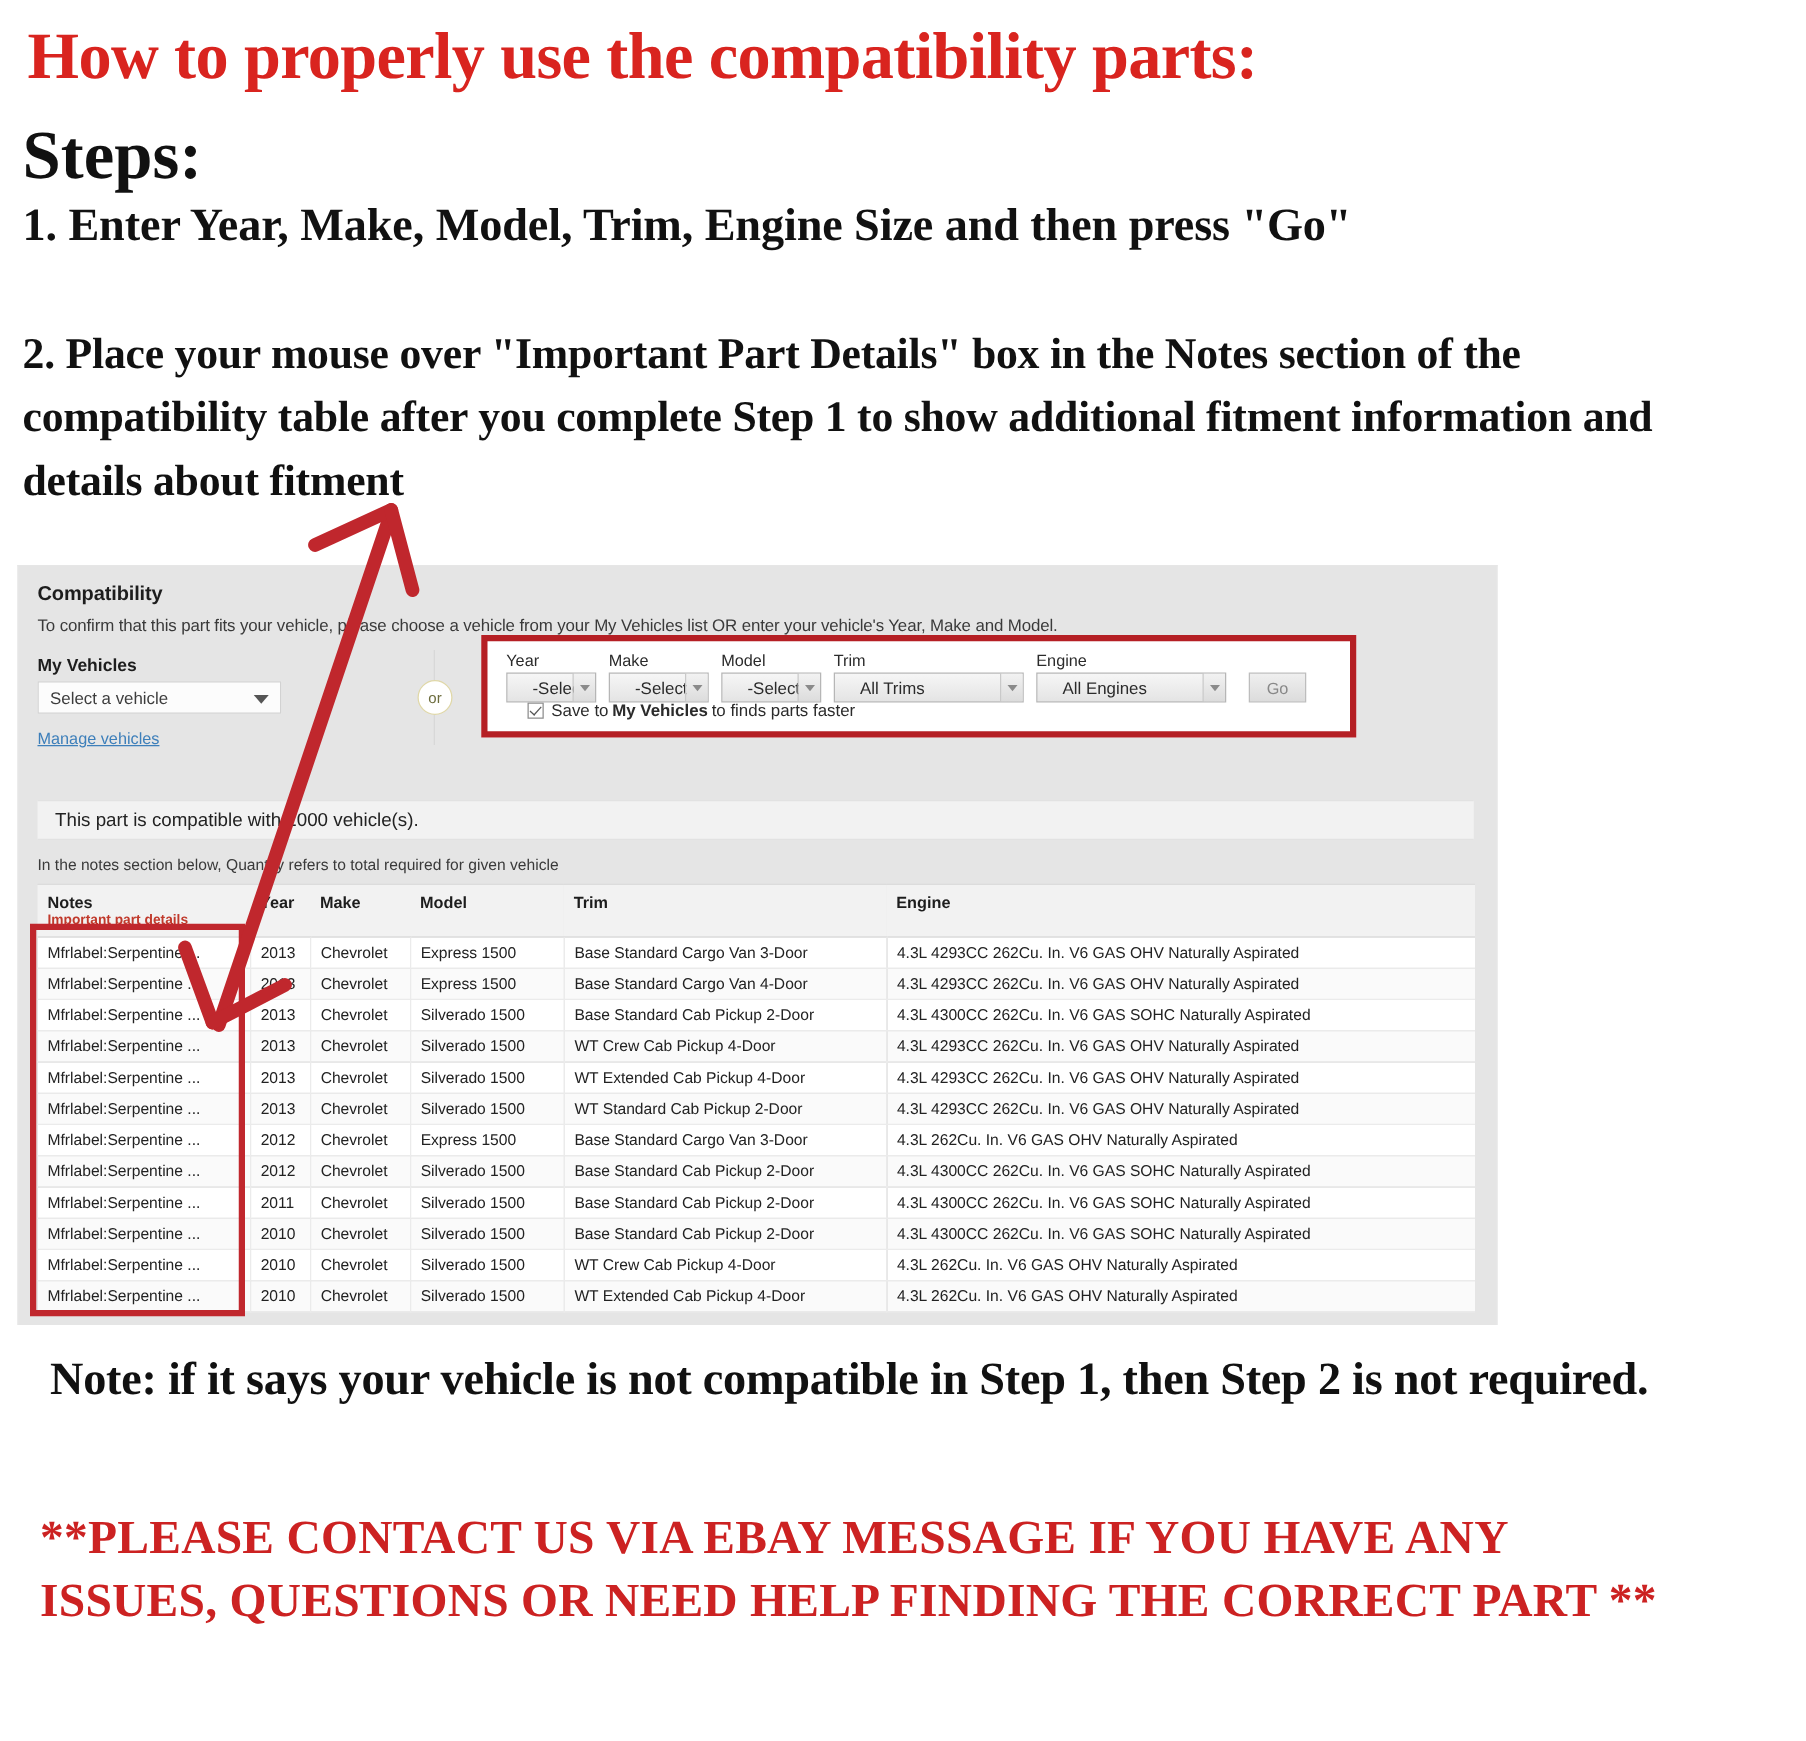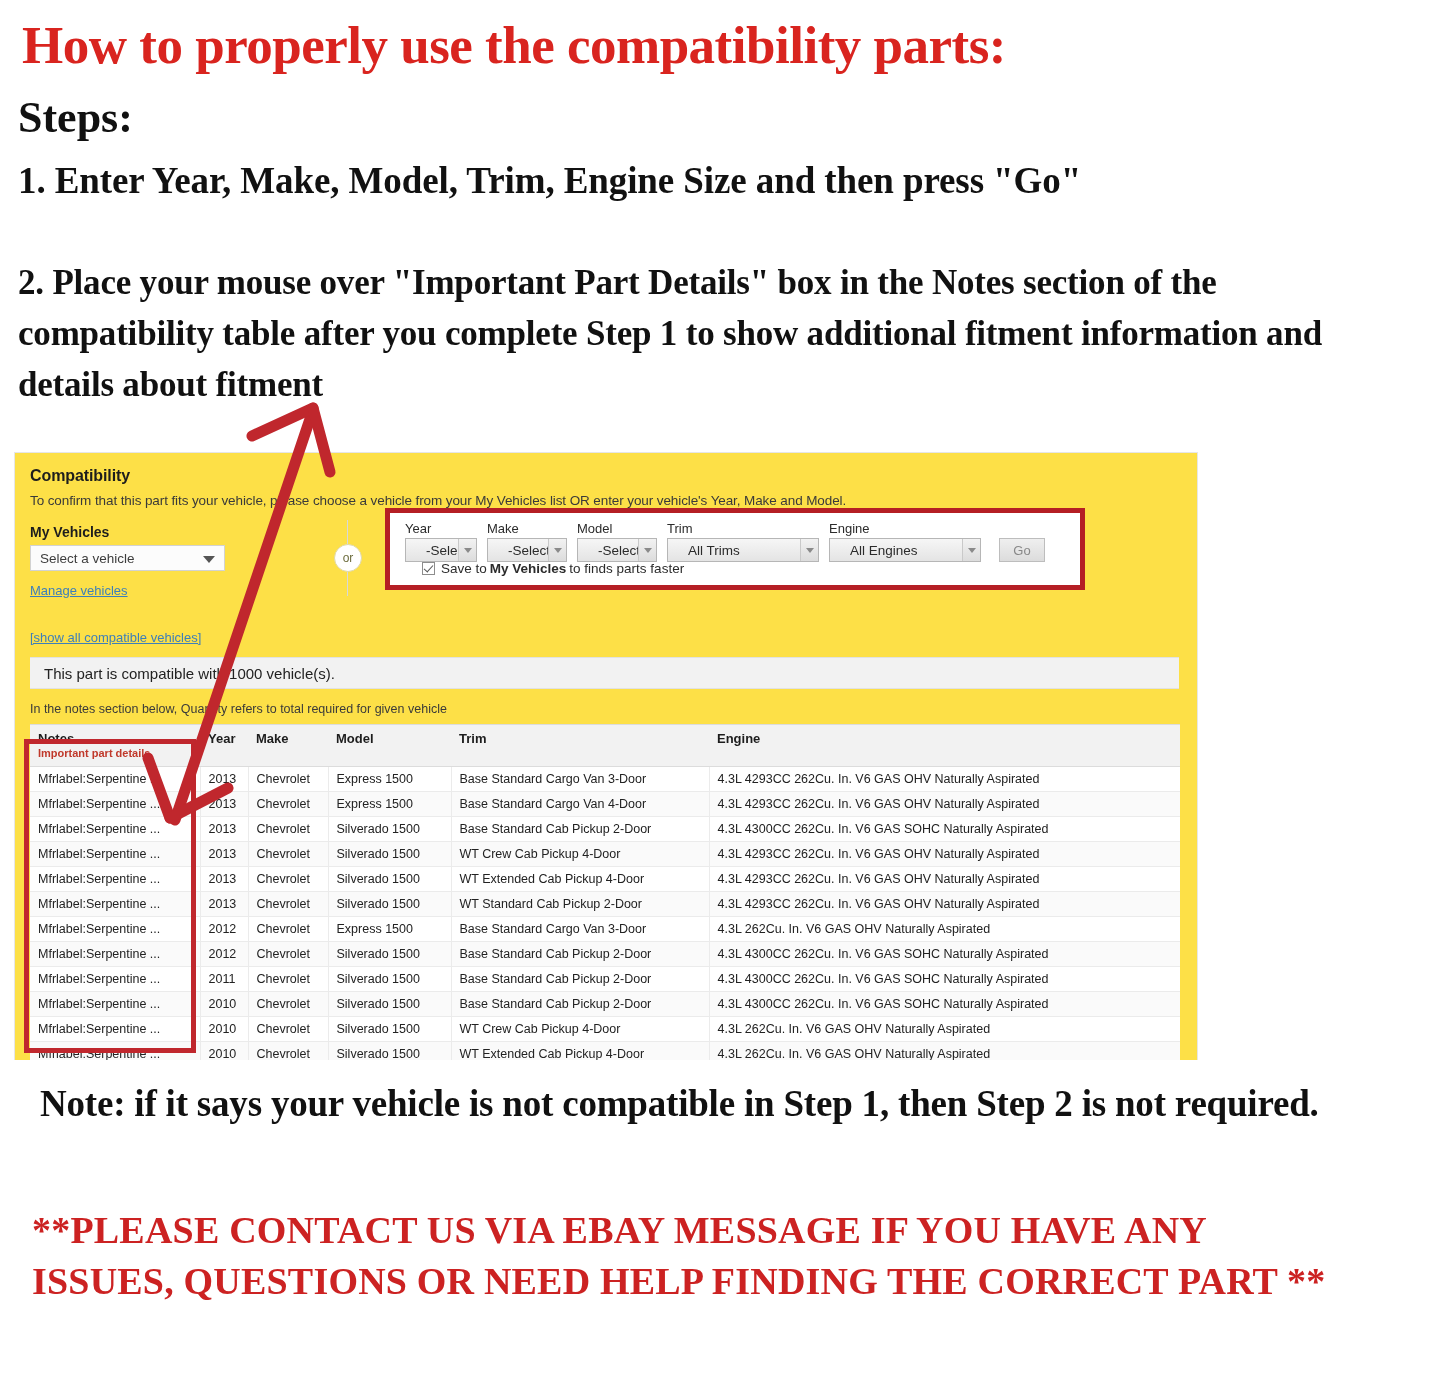--- a/index.html
+++ b/index.html
@@ -28,21 +28,21 @@
     top: 18px;
     letter-spacing: -0.5px;
     white-space: nowrap;
     transform: scaleX(1.0);
   }
   .steps-label {
     position: absolute;
     font-family: "Liberation Serif", serif;
     font-weight: bold;
     color: #111111;
-    font-size: 44px;
+    font-size: 55px;
     left: 18px;
     top: 95px;
     line-height: 1.05;
     white-space: nowrap;
   }
   .step1 {
     position: absolute;
     font-family: "Liberation Serif", serif;
     font-weight: bold;
     color: #111111;
@@ -90,21 +90,21 @@
     letter-spacing: 0.2px;
   }
 
   
   .compat-panel {
     position: absolute;
     left: 14px;
     top: 452px;
     width: 1184px;
     height: 608px;
-    background: #fde047;
+    background: #e5e5e5;
     border: 1px solid #e6e6e6;
     border-bottom: none;
     box-sizing: border-box;
     overflow: hidden;
   }
   .compat-inner {
     position: relative;
     padding: 14px 18px 0 15px;
   }
   .compat-title {
@@ -489,21 +489,20 @@
 
         <div class="save-row">
           <span class="checkbox"></span>
           <span>Save to</span>
           <b>My Vehicles</b>
           <span>to finds parts faster</span>
         </div>
       </div>
     </div>
 
-    <a class="show-all" href="#">[show all compatible vehicles]</a>
 
     <div class="compat-count">This part is compatible with 1000 vehicle(s).</div>
 
     <div class="qty-note">In the notes section below, Quantity refers to total required for given vehicle</div>
 
     <table class="fitment">
       <colgroup>
         <col class="col-notes">
           <col class="col-year">
           <col class="col-make">

